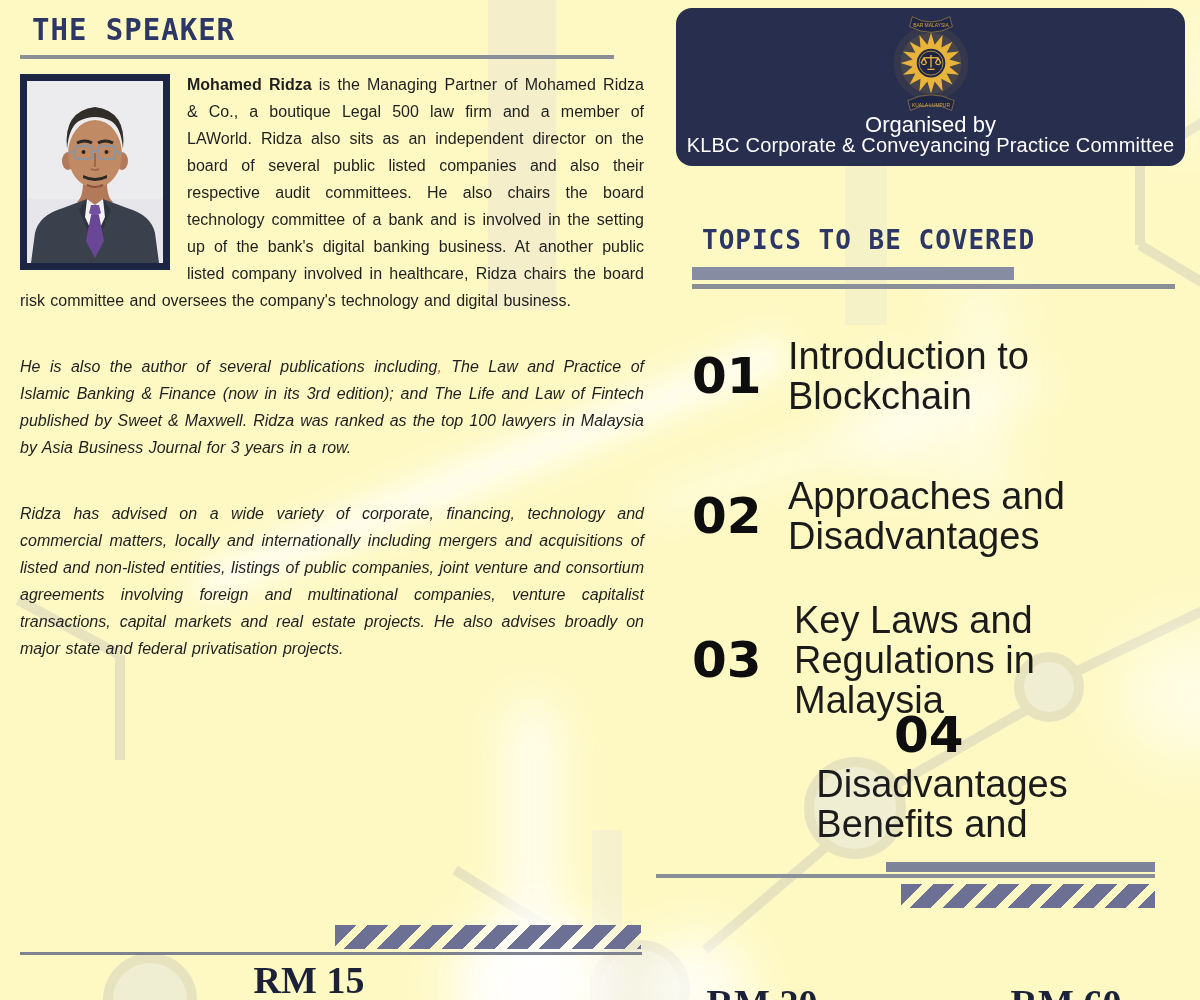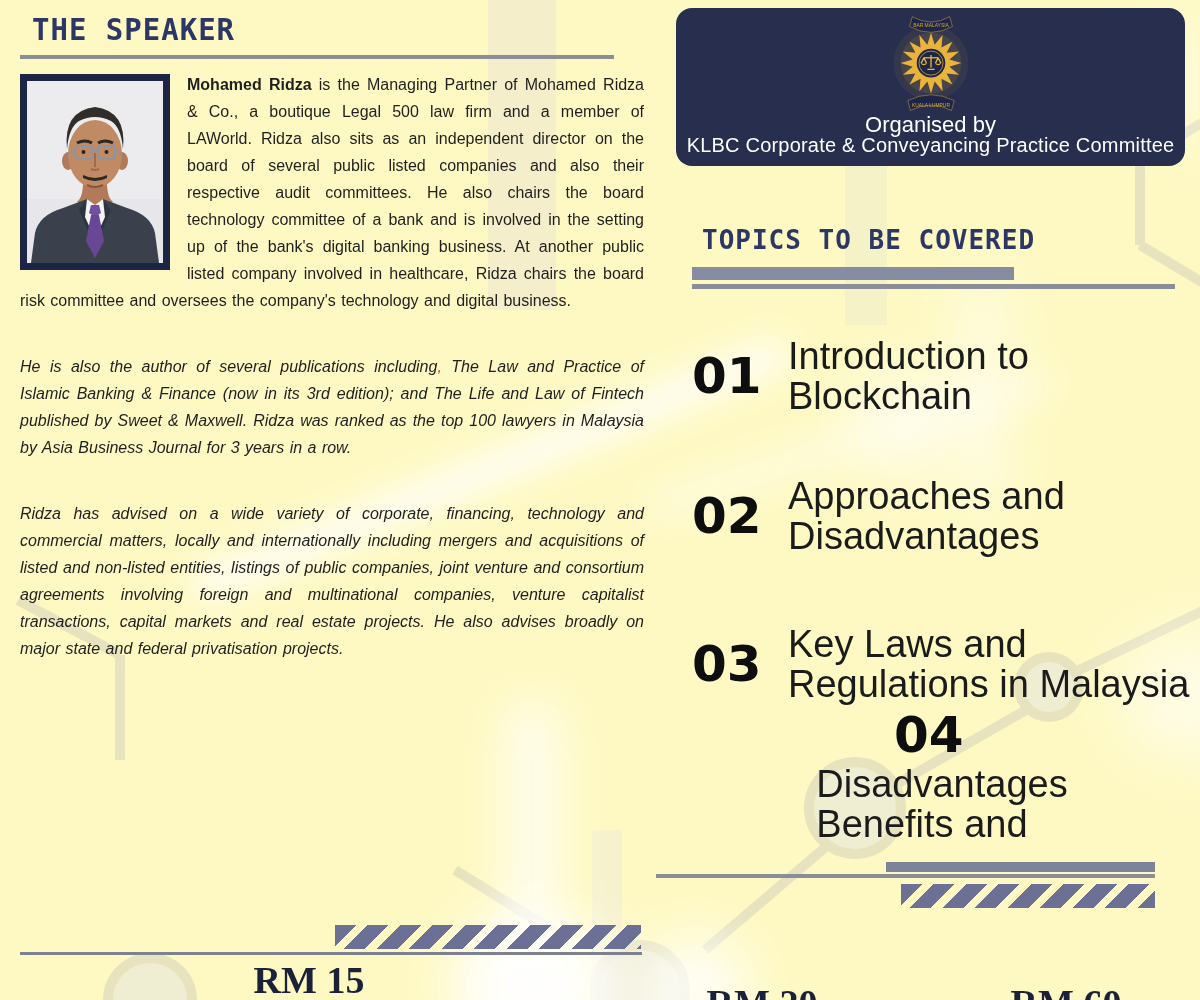--- a/index.html
+++ b/index.html
@@ -47,21 +47,21 @@
   .org2{position:absolute;top:126px;width:100%;text-align:center;color:#ffffff;font-size:20px;letter-spacing:.2px;}
 
   
   #topics-head{position:absolute;left:702px;top:224px;font-size:26px;z-index:2;}
   #bar-thick{position:absolute;left:692px;top:267px;width:322px;height:13px;background:#868ca1;z-index:2;}
   #bar-thin{position:absolute;left:692px;top:284px;width:483px;height:5px;background:#8a8e99;z-index:2;}
   .topic{position:absolute;left:692px;width:500px;display:flex;align-items:center;z-index:2;}
   .tnum{width:96px;font-size:50px;font-weight:bold;color:#0e0e0e;font-family:"DejaVu Sans", sans-serif;}
   .ttext{flex:1;font-size:38px;line-height:40px;color:#1b1b1b;}
   .struck{color:#3f3f3f;text-decoration:line-through;text-decoration-color:#c4423a;text-decoration-thickness:2.5px;margin-left:.33em;}
-  #t1{top:336px;}#t2{top:476px;}#t3{top:624px;}#t4{top:706px;flex-direction:column;}
+  #t1{top:336px;}#t2{top:476px;}#t3{top:600px;gap:6px;}#t4{top:706px;flex-direction:column;}
 
   
   #bar2-thick{position:absolute;left:886px;top:862px;width:269px;height:10px;background:#7d8398;z-index:2;}
   #line-right{position:absolute;left:656px;top:874px;width:499px;height:4px;background:#8a8e99;z-index:2;}
   #stripes-right{left:901px;top:884px;width:254px;}
 </style>
 </head>
 <body>
 
 <div id="page">

